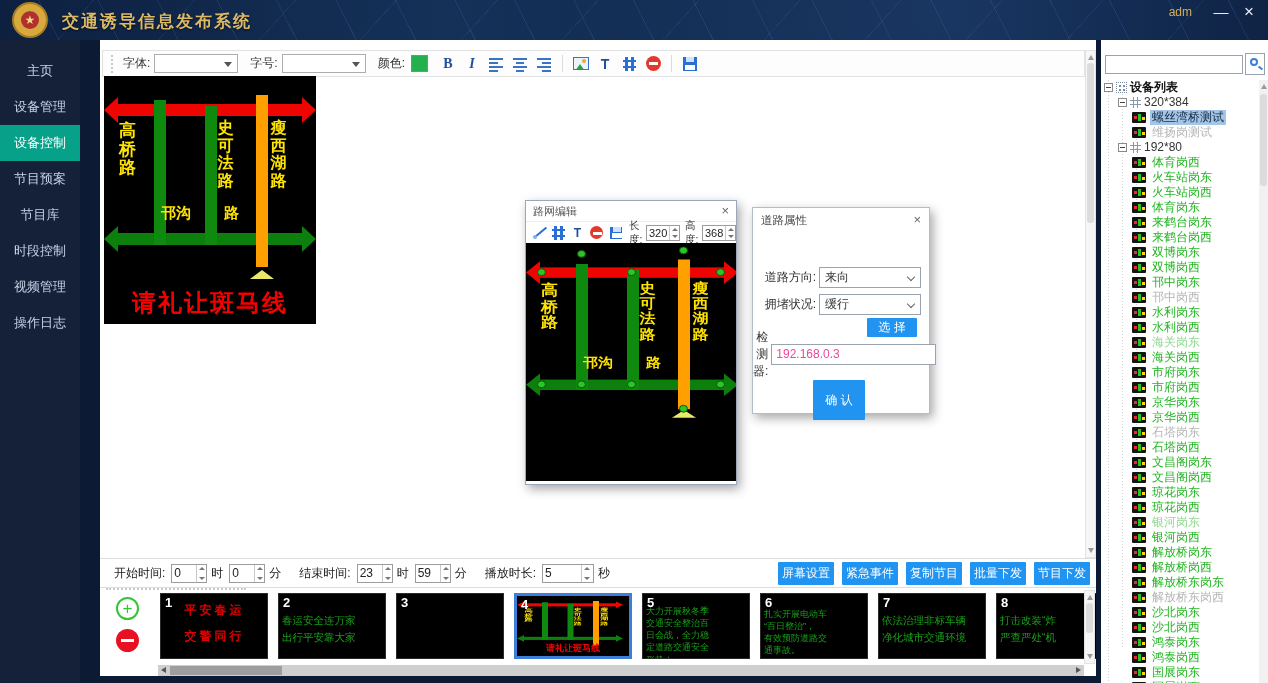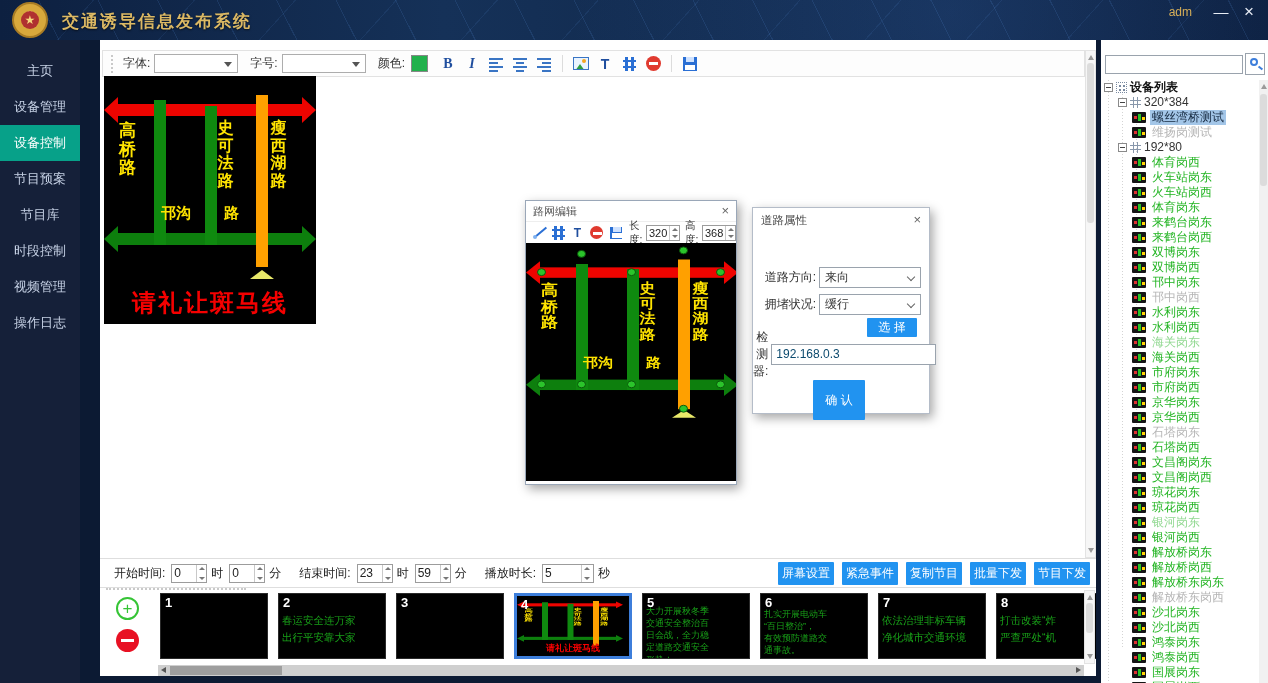--- a/index.html
+++ b/index.html
@@ -128,21 +128,21 @@
   .ed-scale { transform:scale(1,.87); transform-origin:0 0; }
 
   
   .props-dialog { position:absolute; left:652px; top:167px; width:178px; height:207px; background:#fff;
     border:1px solid #b4bcc8; box-shadow:3px 4px 10px rgba(0,0,0,.35); font-size:12px; color:#333; }
   .props-title { height:24px; line-height:24px; padding:0 8px; font-size:11.5px; color:#444;
     display:flex; justify-content:space-between; }
   .prow { position:absolute; left:0; width:178px; height:22px; display:flex; align-items:center; }
   .plabel { width:66px; text-align:right; padding-right:3px; font-size:12px; }
   .pinput { flex:1; margin-right:10px; height:21px; border:1px solid #9aa3ad; background:#fff; font-size:12px; padding:0 4px;
-    font-family:"Liberation Sans",sans-serif; color:#0c4a6e; }
+    font-family:"Liberation Sans",sans-serif; color:#ec4899; }
   .pselect { flex:1; margin-right:10px; height:21px; border:1px solid #9aa3ad; background:#fff; line-height:19px;
     padding:0 5px; position:relative; }
   .pselect::after { content:""; position:absolute; right:6px; top:6px; border:solid #666; border-width:0 1.5px 1.5px 0;
     padding:2.5px; transform:rotate(45deg); }
   .blue-btn { background:#2193f0; color:#fff; border:none; font-size:12px; cursor:pointer; border-radius:1px;
     font-family:"Liberation Sans",sans-serif; }
   .sel-btn { position:absolute; right:12px; top:110px; width:50px; height:19px; }
   .confirm-btn { position:absolute; left:60px; top:172px; width:52px; height:40px; }
 
   
@@ -491,20 +491,23 @@
       </span>
   </div>
 
   <div class="thumbstrip">
     <div class="strip-grip"></div>
     <div class="btn-add">+</div>
     <div class="btn-remove"></div>
     <div class="thumbs">
       <div class="thumb" data-color="red">
         <span class="thumb-num">1</span>
+        <div class="thumb-text">平安春运
+
+交警同行</div>
       </div>
       <div class="thumb" data-color="green2">
         <span class="thumb-num">2</span>
         <div class="thumb-text">春运安全连万家
 出行平安靠大家</div>
       </div>
       <div class="thumb" data-color="green">
         <span class="thumb-num">3</span>
       </div>
       <div class="thumb" data-sel="true">

